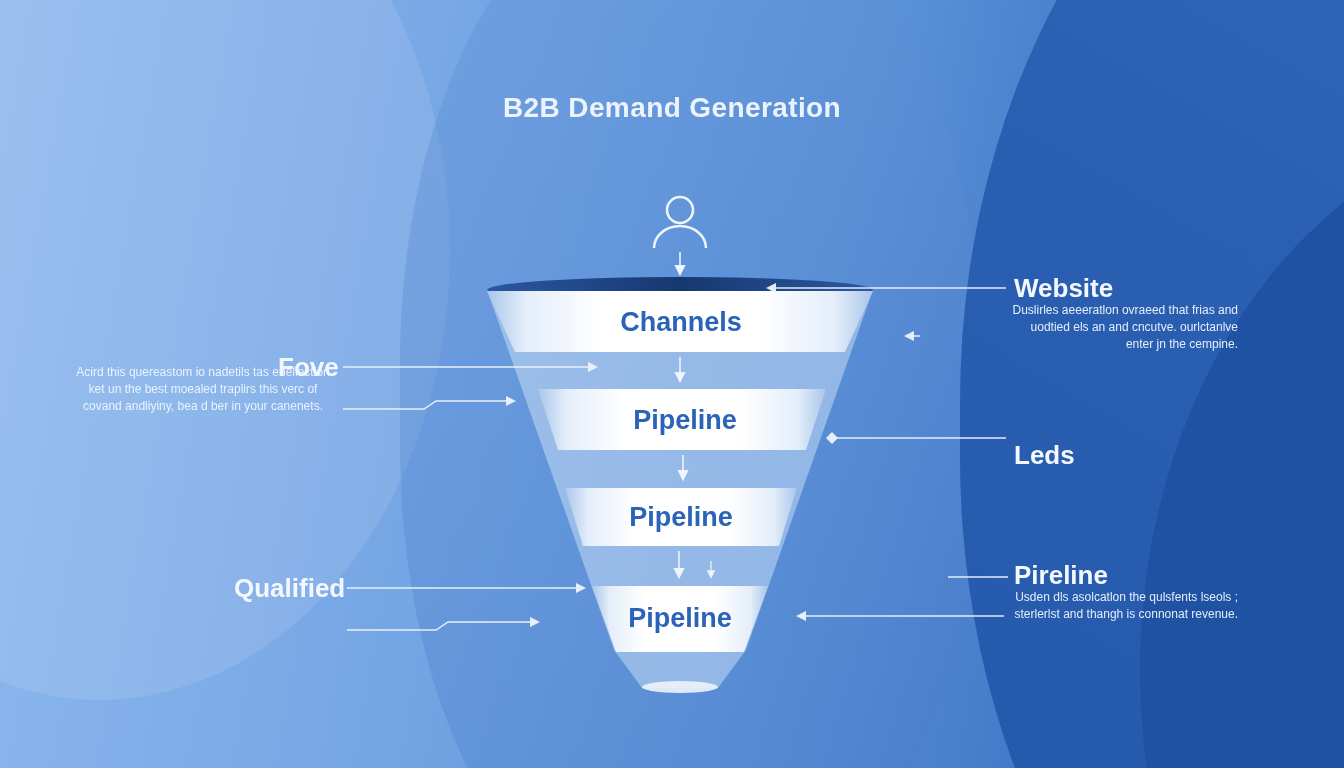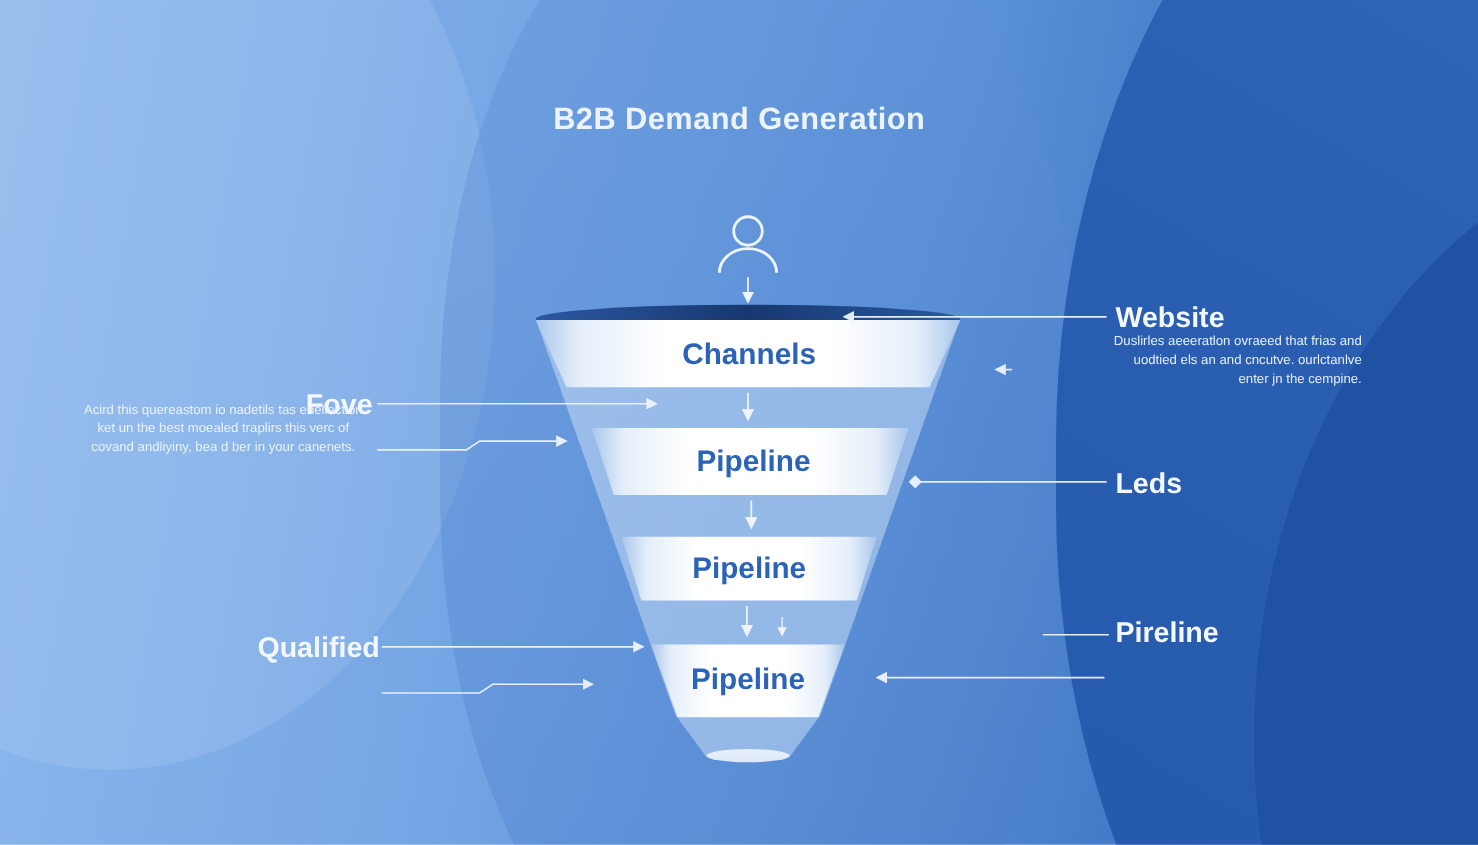--- a/index.html
+++ b/index.html
@@ -157,17 +157,18 @@
   <div class="stage" style="left:680px; top:618px;">Pipeline</div>
 
   <div class="ann-heading" style="left:278px; top:352px;">Fove</div>
   <div class="ann-body centered" style="left:72px; top:364px; width:262px;">Acird this quereastom io nadetils tas enellection ket un the best moealed traplirs this verc of covand andliyiny, bea d ber in your canenets.</div>
 
   <div class="ann-heading" style="left:234px; top:573px;">Qualified</div>
 
   <div class="ann-heading" style="left:1014px; top:273px;">Website</div>
   <div class="ann-body" style="left:1010px; top:302px; width:228px;">Duslirles aeeeratlon ovraeed that frias and uodtied els an and cncutve. ourlctanlve enter jn the cempine.</div>
 
-  <div class="ann-heading" style="left:1014px; top:424px;">Leds</div>
+  <div class="ann-heading" style="left:1014px; top:440px;">Leds</div>
 
   <div class="ann-heading" style="left:1014px; top:560px;">Pireline</div>
+  <div class="ann-body" style="left:1010px; top:589px; width:228px;">Usden dls asolcatlon the qulsfents lseols ; sterlerlst and thangh is connonat revenue.</div>
 
 </div>
 
 </body></html>

